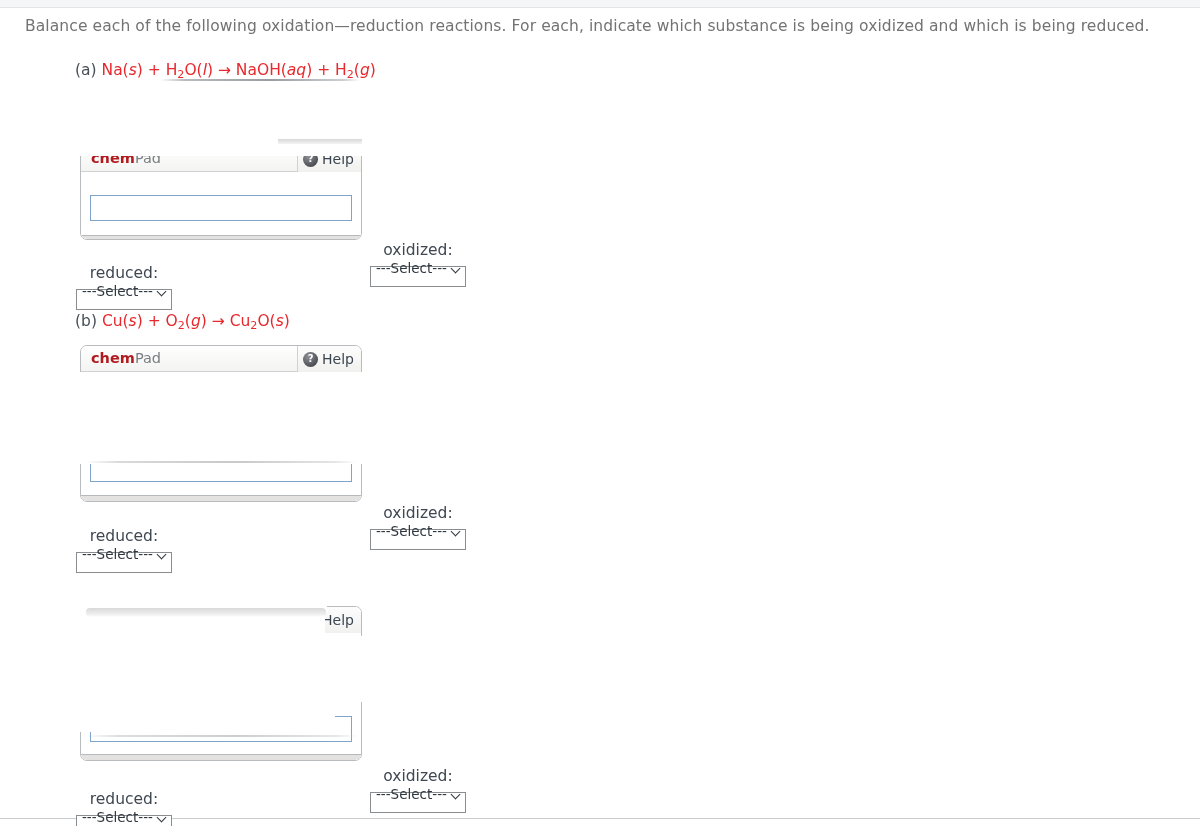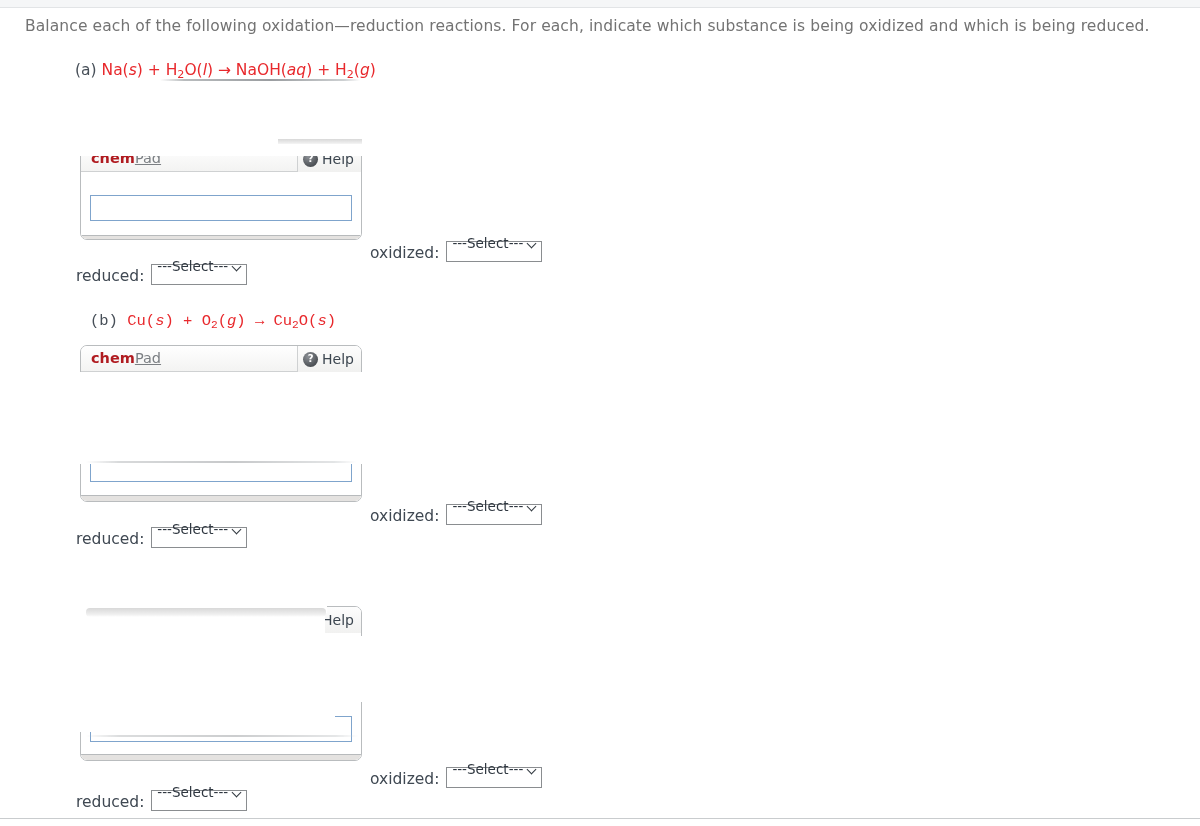--- a/index.html
+++ b/index.html
@@ -83,21 +83,20 @@
     top: 4px;
     font-size: 14.5px;
     white-space: nowrap;
   }
   .chempad-brand .b1 {
     color: #b01b20;
     font-weight: bold;
   }
   .chempad-brand .b2 {
     color: #7b7f83;
-    text-decoration: underline;
   }
   .help-btn {
     position: absolute;
     right: 0px;
     top: 0px;
     height: 26px;
     padding: 0 7px 0 5px;
     display: flex;
     align-items: center;
     gap: 4px;
@@ -154,25 +153,26 @@
   .ghost-band {
     position: absolute;
     background: linear-gradient(180deg, #d8d8d8, #efefef 70%, rgba(255,255,255,0));
     filter: blur(0.6px);
   }
 
   
   .field-row {
     position: absolute;
     display: flex;
-    align-items: flex-end;
+    align-items: center;
     gap: 7px;
     font-size: 15.5px;
     color: #3f4852;
     white-space: nowrap;
+    flex-direction: column;
   }
   .sel {
     box-sizing: border-box;
     border: 1px solid #8a8d90;
     background: #ffffff;
     height: 21px;
     padding: 0 4px 16px 5px;
     display: flex;
     align-items: center;
     gap: 5px;
@@ -242,21 +242,21 @@
   </div>
 
   <div class="field-row" style="left:76px; top:264px;">
     <span>reduced:</span>
     <span class="sel">
       <span>---Select---</span>
       <span class="chev"></span>
     </span>
   </div>
 
-  <div class="eq" style="left:90px; top:312px;font-family:Liberation Mono, monospace;">
+  <div class="eq" style="left:75px; top:312px;">
     <span class="part-label">(b)</span>
     <span class="rx">
       Cu(<i>s</i>) + O<sub>2</sub>(<i>g</i>) → Cu<sub>2</sub>O(<i>s</i>)
     </span>
   </div>
 
   <div class="chempad" style="left:80px; top:345px; height:157px;">
     <div class="chempad-head">
       <div class="chempad-brand">
         <span class="b1">chem</span><span class="b2">Pad</span>

